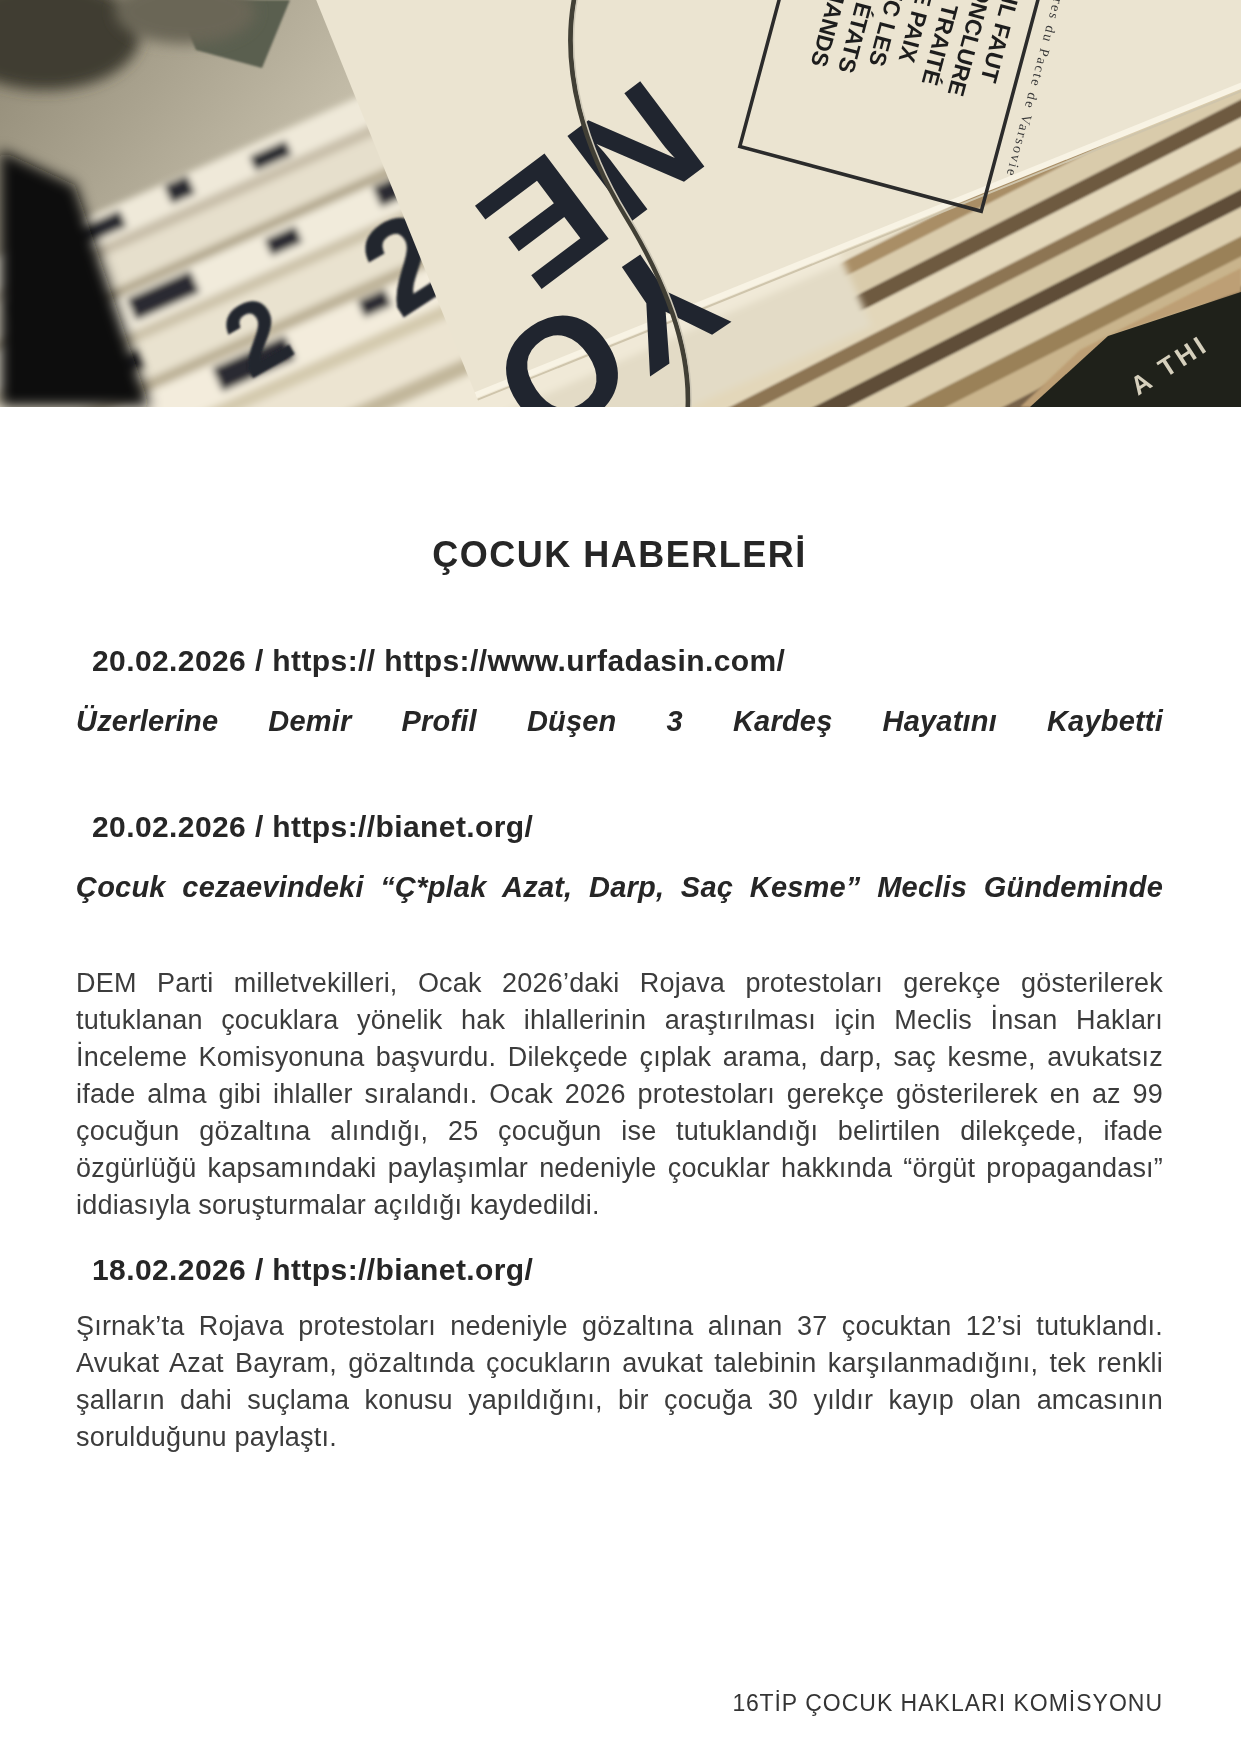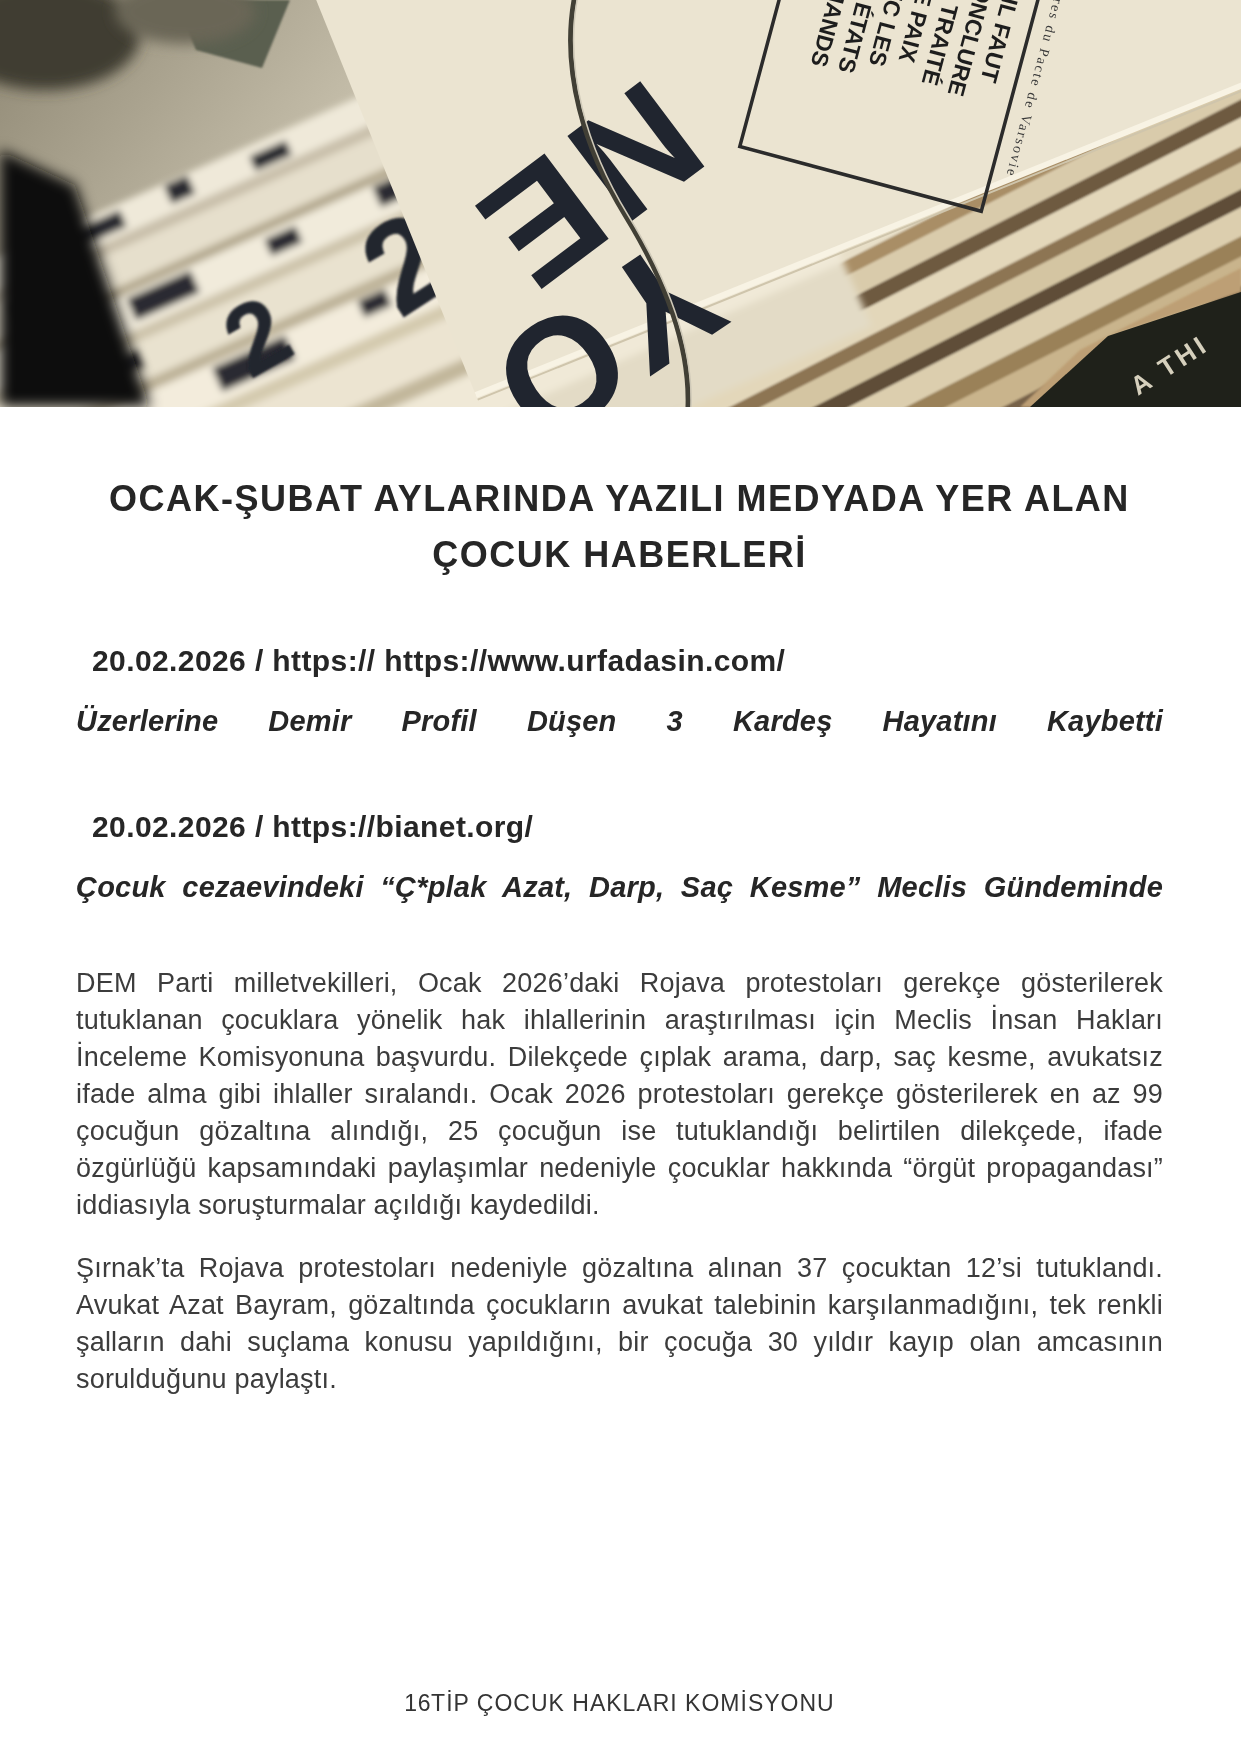--- a/index.html
+++ b/index.html
@@ -23,21 +23,21 @@
     font-weight:700;font-style:italic;font-size:29px;line-height:40px;
     color:#262626;margin:20px 0 0 0;text-align:justify;letter-spacing:0.2px;
   }
   .headline:after{content:"";display:inline-block;width:100%;}
   .body-text{
     font-size:27px;line-height:37px;color:#3c3c3c;margin:18px 0 0 0;
     text-align:justify;letter-spacing:0.2px;font-weight:400;
   }
   .page-footer{
     position:absolute;left:76px;right:78px;top:1690px;
-    display:flex;justify-content:center;align-items:baseline;
+    display:flex;justify-content:flex-end;align-items:baseline;
     font-size:23px;color:#343434;letter-spacing:0.6px;
   }
   .footer-org{letter-spacing:1px;}
 </style>
 </head>
 <body>
 
 <svg class="photo-banner" viewBox="0 0 1241 407" preserveAspectRatio="none" aria-hidden="true">
   <defs>
     <linearGradient id="bgGrad" x1="0" y1="0" x2="1" y2="0.25">
@@ -159,36 +159,37 @@
   </g>
 
   <polygon points="1020,407 1080,350 1241,268 1241,292 1108,336 1045,407" fill="#bd9f74" filter="url(#f2)"></polygon>
   <polygon points="1241,292 1241,407 1030,407 1108,336" fill="#1f211a"></polygon>
   <text font-family="Liberation Sans, sans-serif" font-size="26" font-weight="bold" letter-spacing="4" fill="#d6d0bd" transform="translate(1138 396) rotate(-33)">A THI</text>
 </svg>
 
 <div class="content">
 
   <h1 class="report-title">
-    <span>OCAK-ŞUBAT AYLARINDA YAZILI MEDYADA YER ALAN</span><br>
+    <br>
     <span>ÇOCUK HABERLERİ</span>
   </h1>
 
   <section class="article">
     <p class="dateline">20.02.2026 / https:// https://www.urfadasin.com/</p>
     <p class="headline">Üzerlerine Demir Profil Düşen 3 Kardeş Hayatını Kaybetti</p>
   </section>
 
   <section class="article">
     <p class="dateline">20.02.2026 / https://bianet.org/</p>
     <p class="headline">Çocuk cezaevindeki “Ç*plak Azat, Darp, Saç Kesme” Meclis Gündeminde</p>
     <p class="body-text">DEM Parti milletvekilleri, Ocak 2026’daki Rojava protestoları gerekçe gösterilerek tutuklanan çocuklara yönelik hak ihlallerinin araştırılması için Meclis İnsan Hakları İnceleme Komisyonuna başvurdu. Dilekçede çıplak arama, darp, saç kesme, avukatsız ifade alma gibi ihlaller sıralandı. Ocak 2026 protestoları gerekçe gösterilerek en az 99 çocuğun gözaltına alındığı, 25 çocuğun ise tutuklandığı belirtilen dilekçede, ifade özgürlüğü kapsamındaki paylaşımlar nedeniyle çocuklar hakkında “örgüt propagandası” iddiasıyla soruşturmalar açıldığı kaydedildi.</p>
   </section>
 
   <section class="article">
+    <p class="dateline">18.02.2026 / https://bianet.org/</p>
     <p class="body-text">Şırnak’ta Rojava protestoları nedeniyle gözaltına alınan 37 çocuktan 12’si tutuklandı. Avukat Azat Bayram, gözaltında çocukların avukat talebinin karşılanmadığını, tek renkli şalların dahi suçlama konusu yapıldığını, bir çocuğa 30 yıldır kayıp olan amcasının sorulduğunu paylaştı.</p>
   </section>
 
 </div>
 
 <div class="page-footer">
   <span>16</span>
   <span class="footer-org">TİP ÇOCUK HAKLARI KOMİSYONU</span>
 </div>
 

